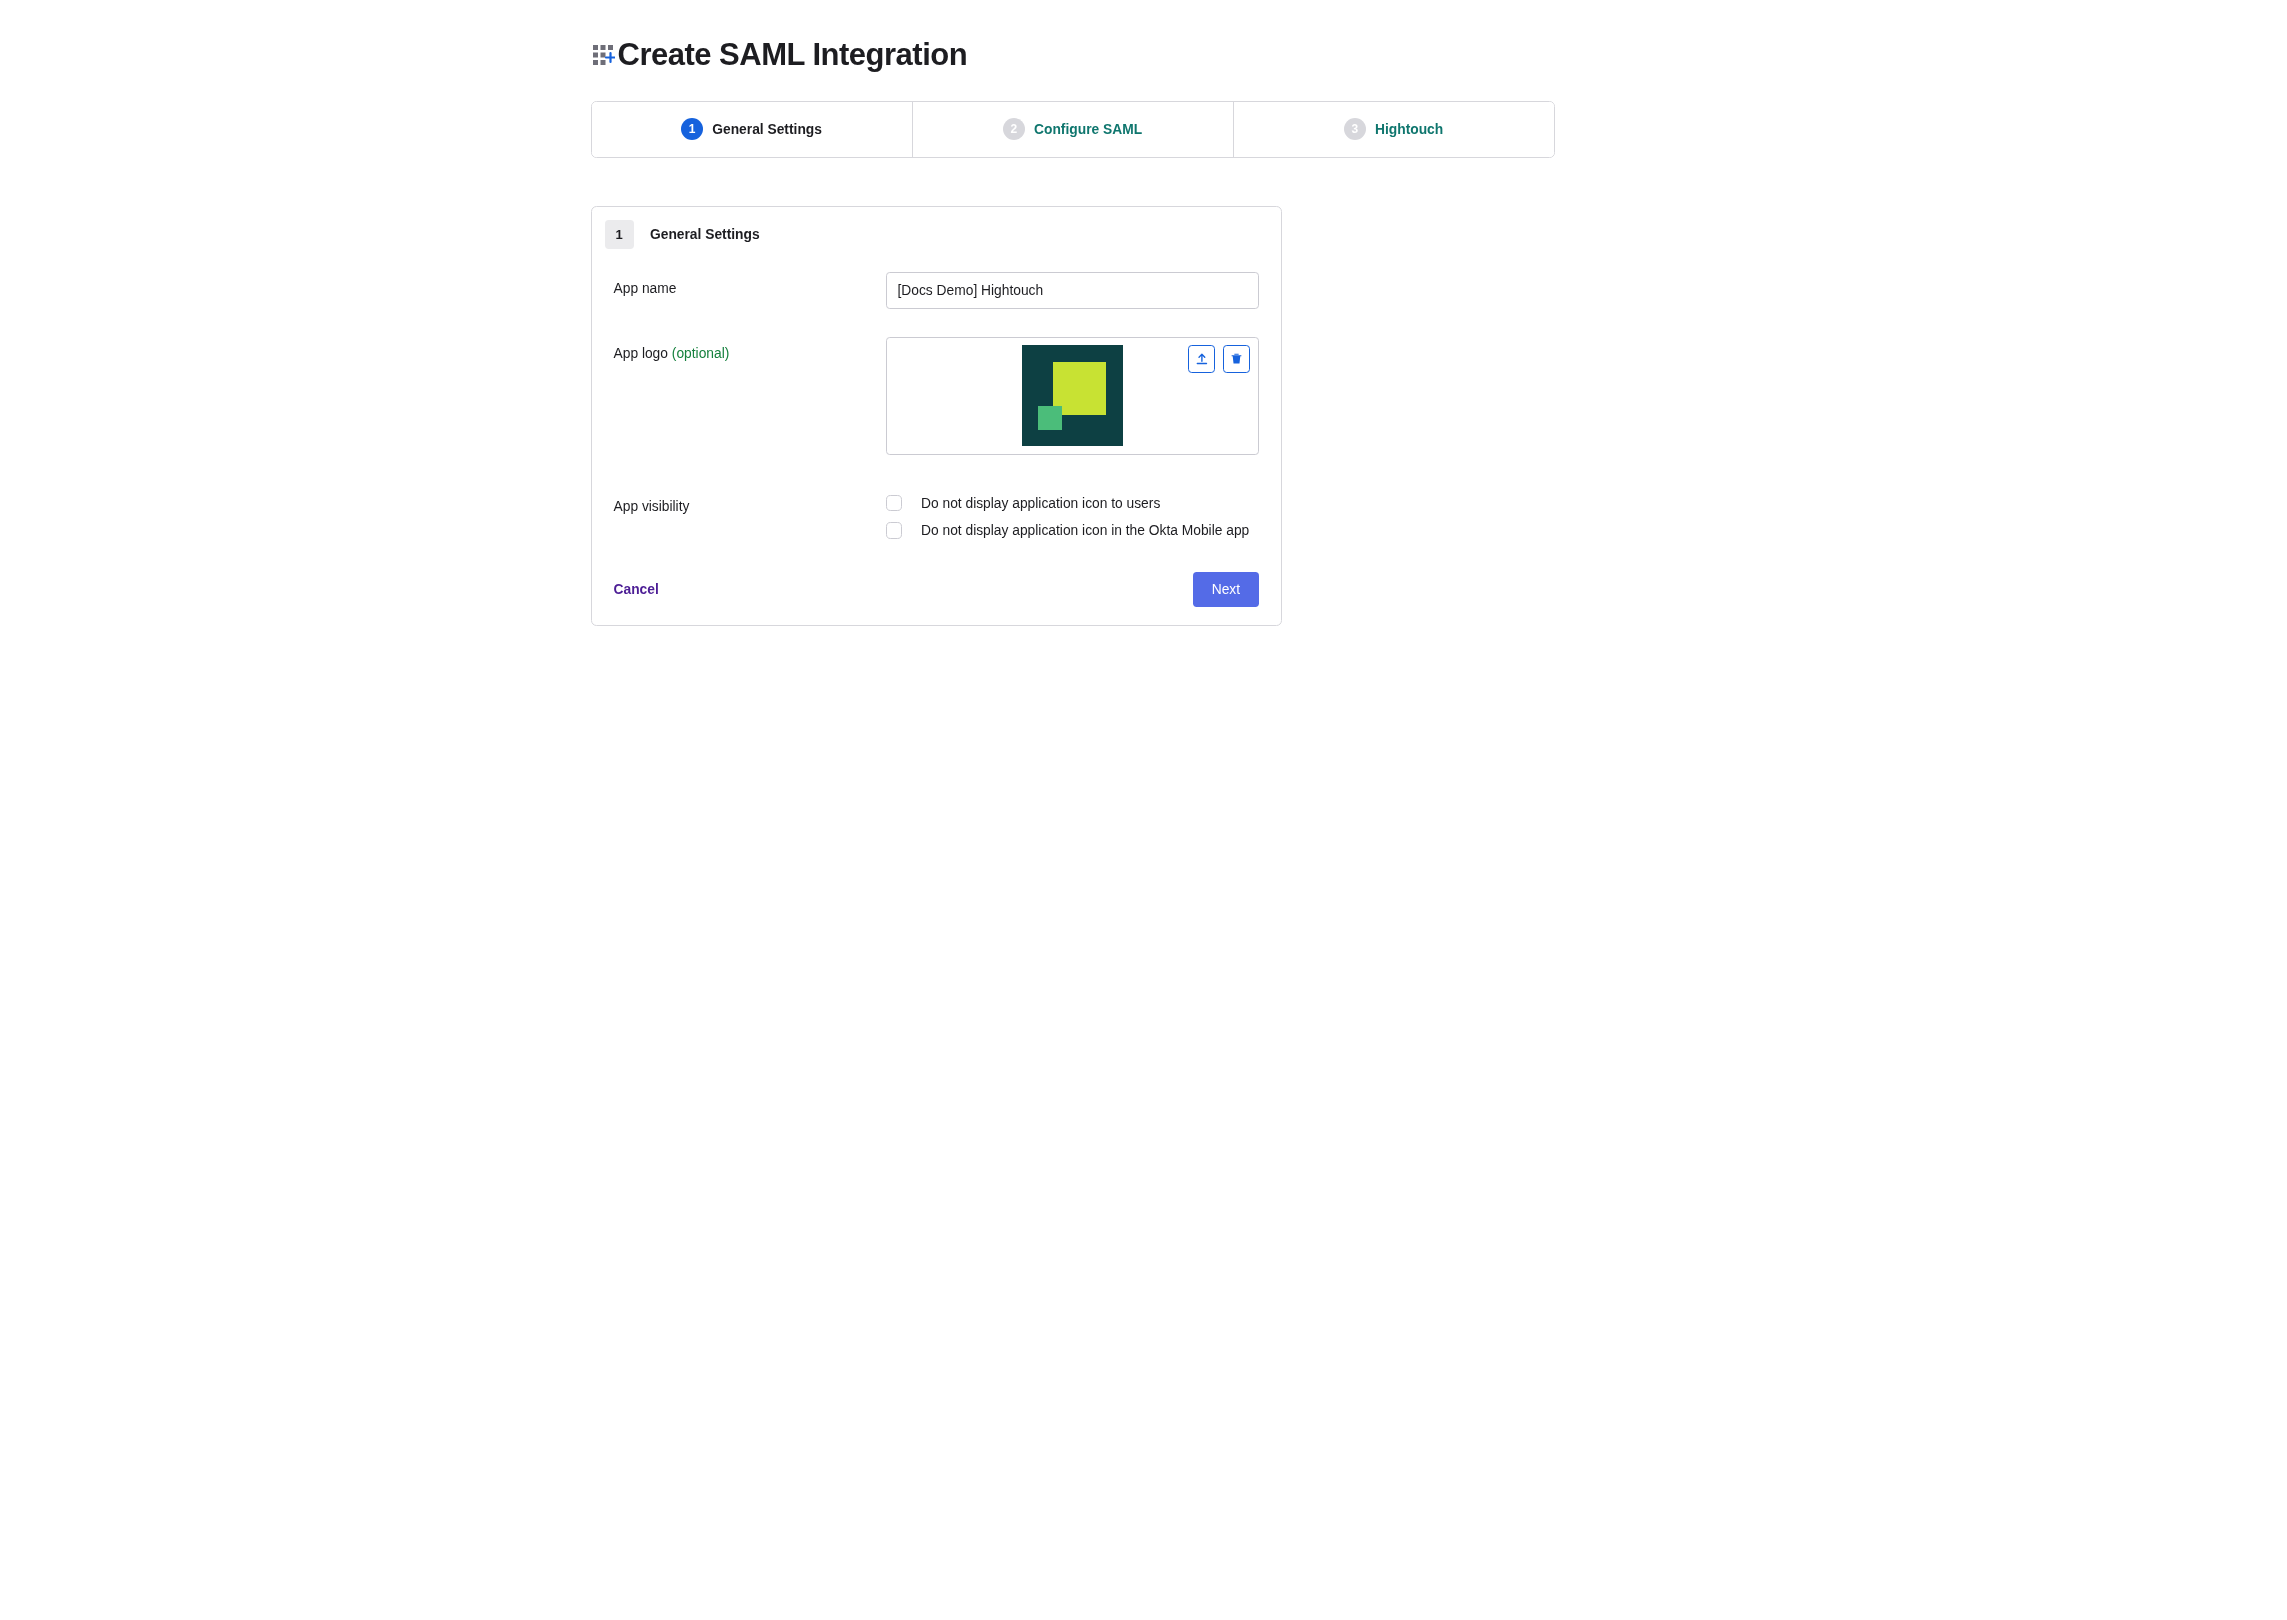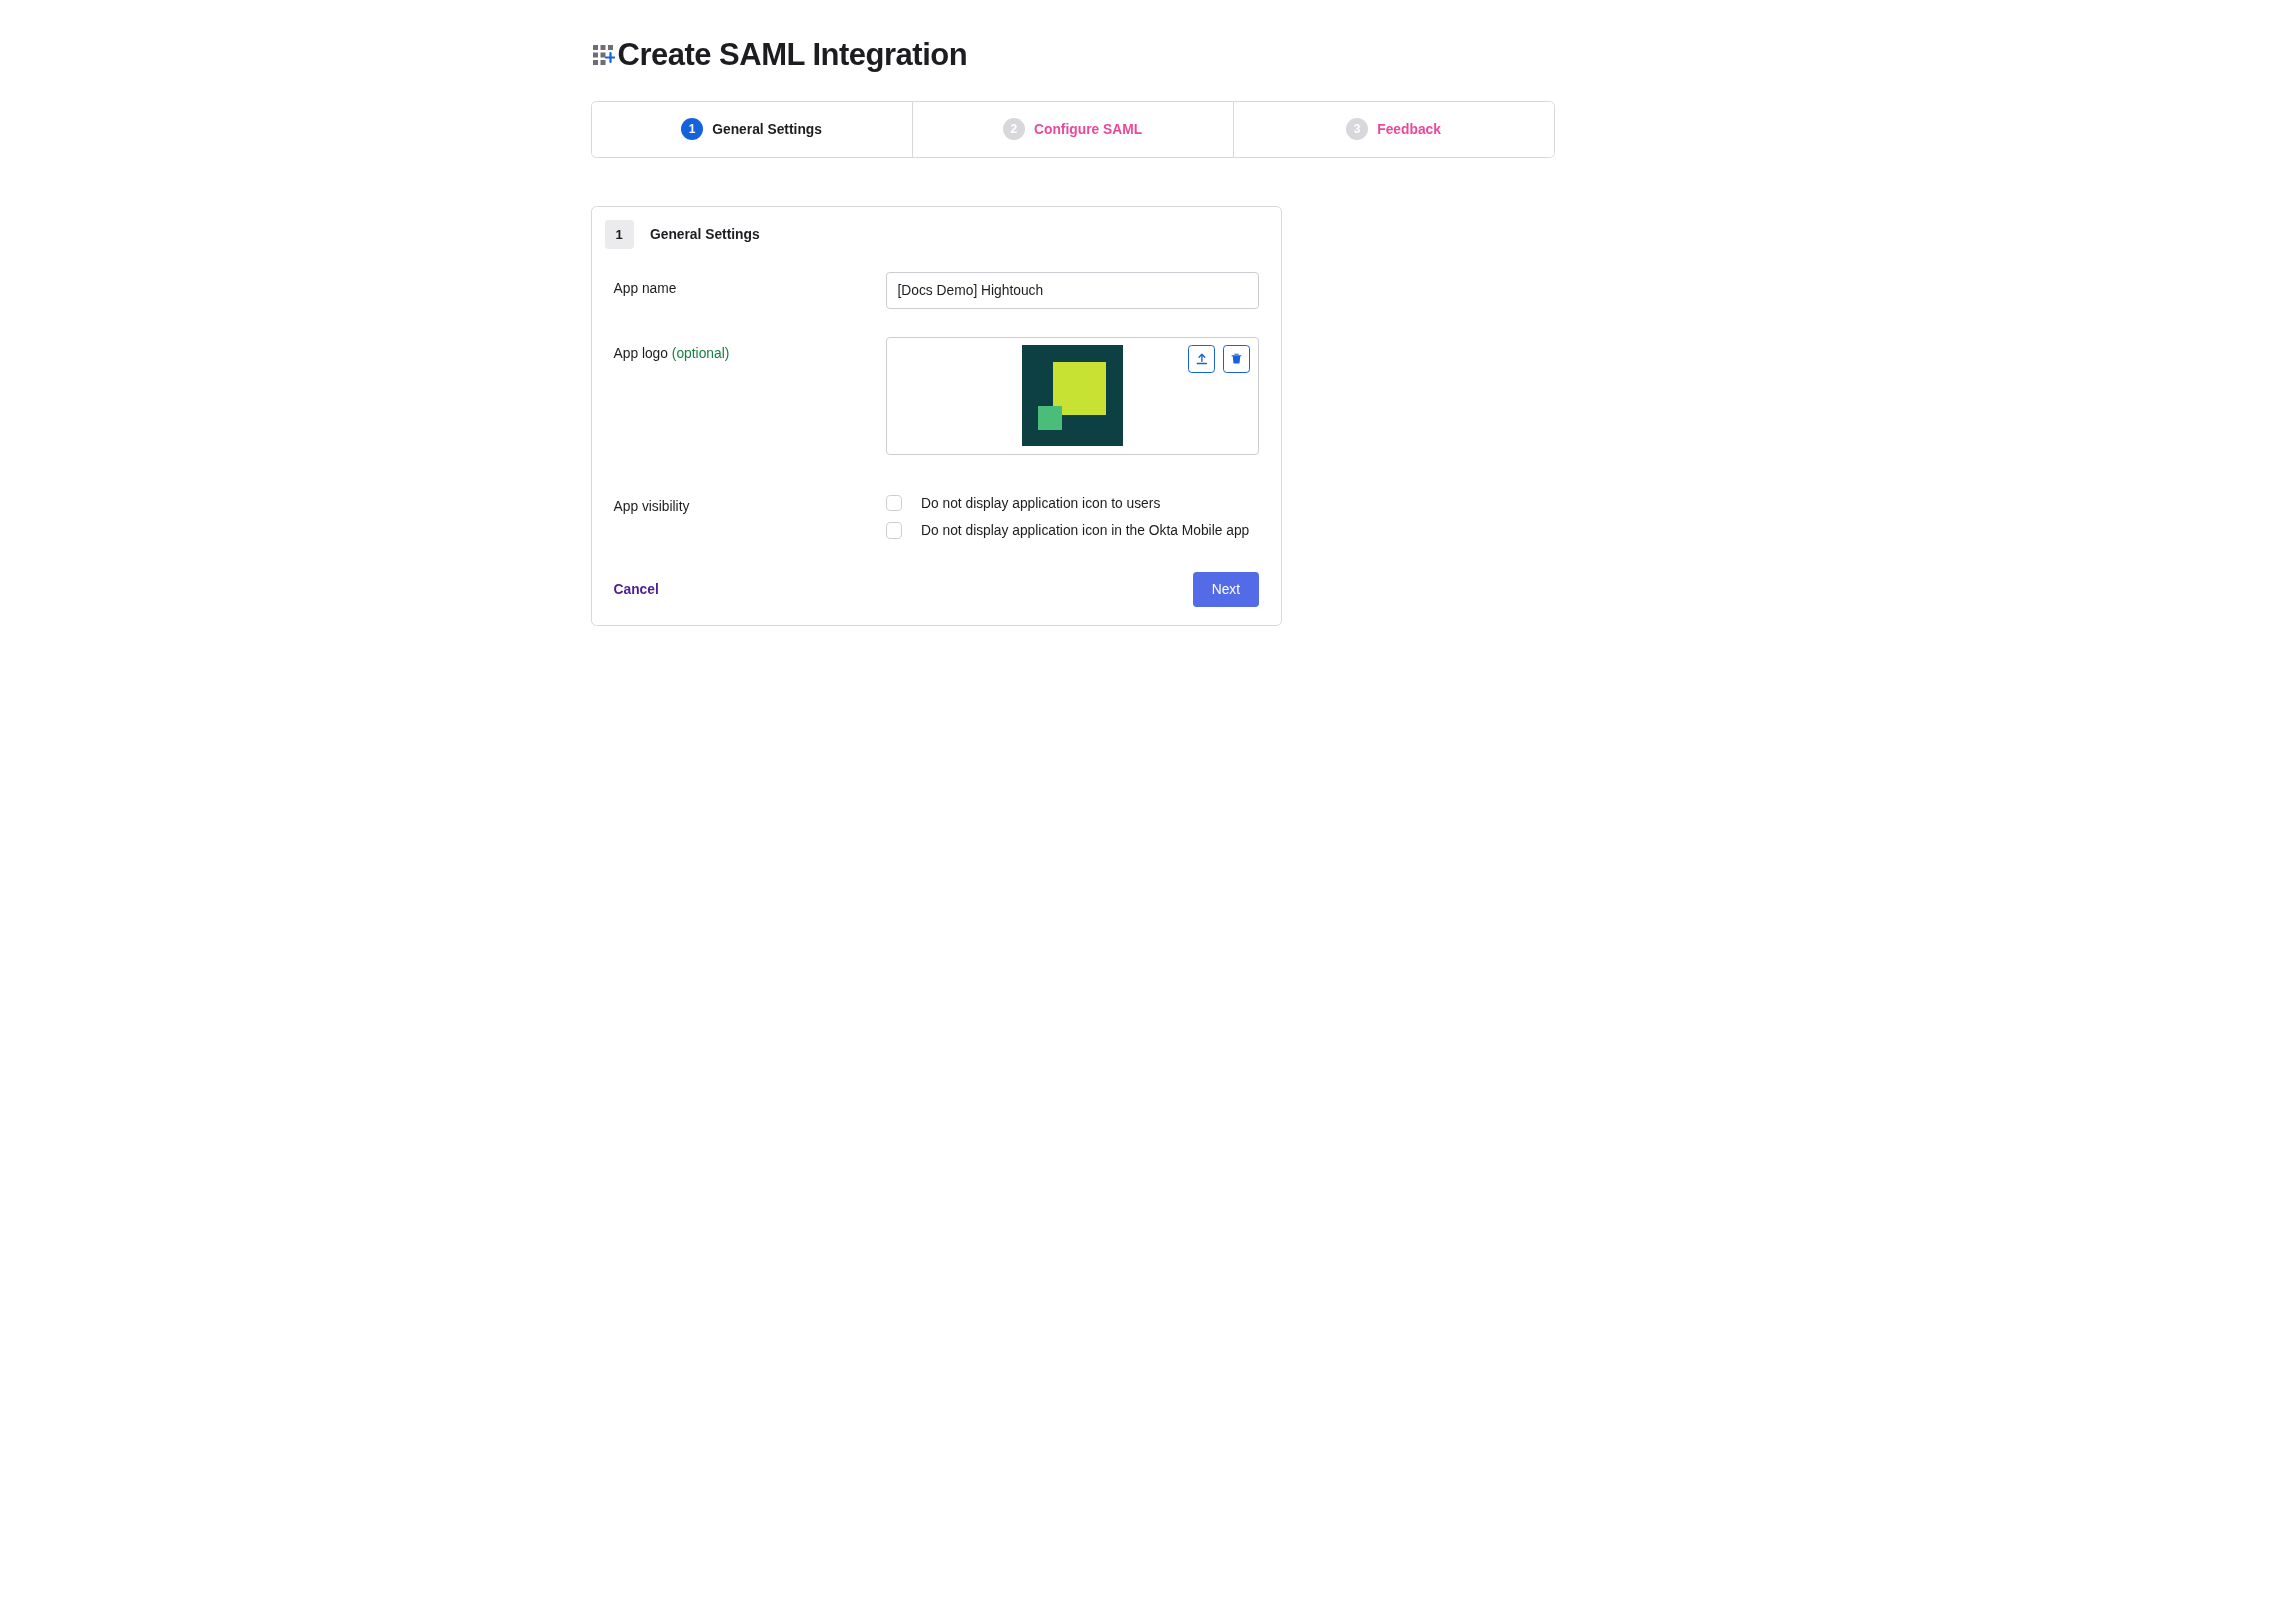--- a/index.html
+++ b/index.html
@@ -54,21 +54,21 @@
       border-radius: 50%;
       display: flex;
       align-items: center;
       justify-content: center;
       font-size: 12px;
       font-weight: 600;
       color: #ffffff;
       background: #d7d7dc;
     }
     .wizard-tab.active .step-circle { background: #1662dd; }
-    .step-label { font-weight: 600; color: #ec4899; font-size: 13.8px; }
+    .step-label { font-weight: 600; color: #0f766e; font-size: 13.8px; }
     .wizard-tab.active .step-label { color: #1d1d21; }
 
     .panel {
       margin-top: 48px;
       border: 0.9px solid #d7d7dc;
       border-radius: 5.5px;
       max-width: 691px;
       padding: 0 0 18.4px;
     }
     .panel-header {
@@ -228,21 +228,21 @@
     <div class="wizard-tab active">
       <div class="step-circle">1</div>
       <div class="step-label">General Settings</div>
     </div>
     <div class="wizard-tab">
       <div class="step-circle">2</div>
       <div class="step-label">Configure SAML</div>
     </div>
     <div class="wizard-tab">
       <div class="step-circle">3</div>
-      <div class="step-label">Feedback</div>
+      <div class="step-label">Hightouch</div>
     </div>
   </div>
 
   <div class="panel">
     <div class="panel-header">
       <div class="panel-step-box">1</div>
       <div class="panel-title">General Settings</div>
     </div>
 
     <div class="form-row">

